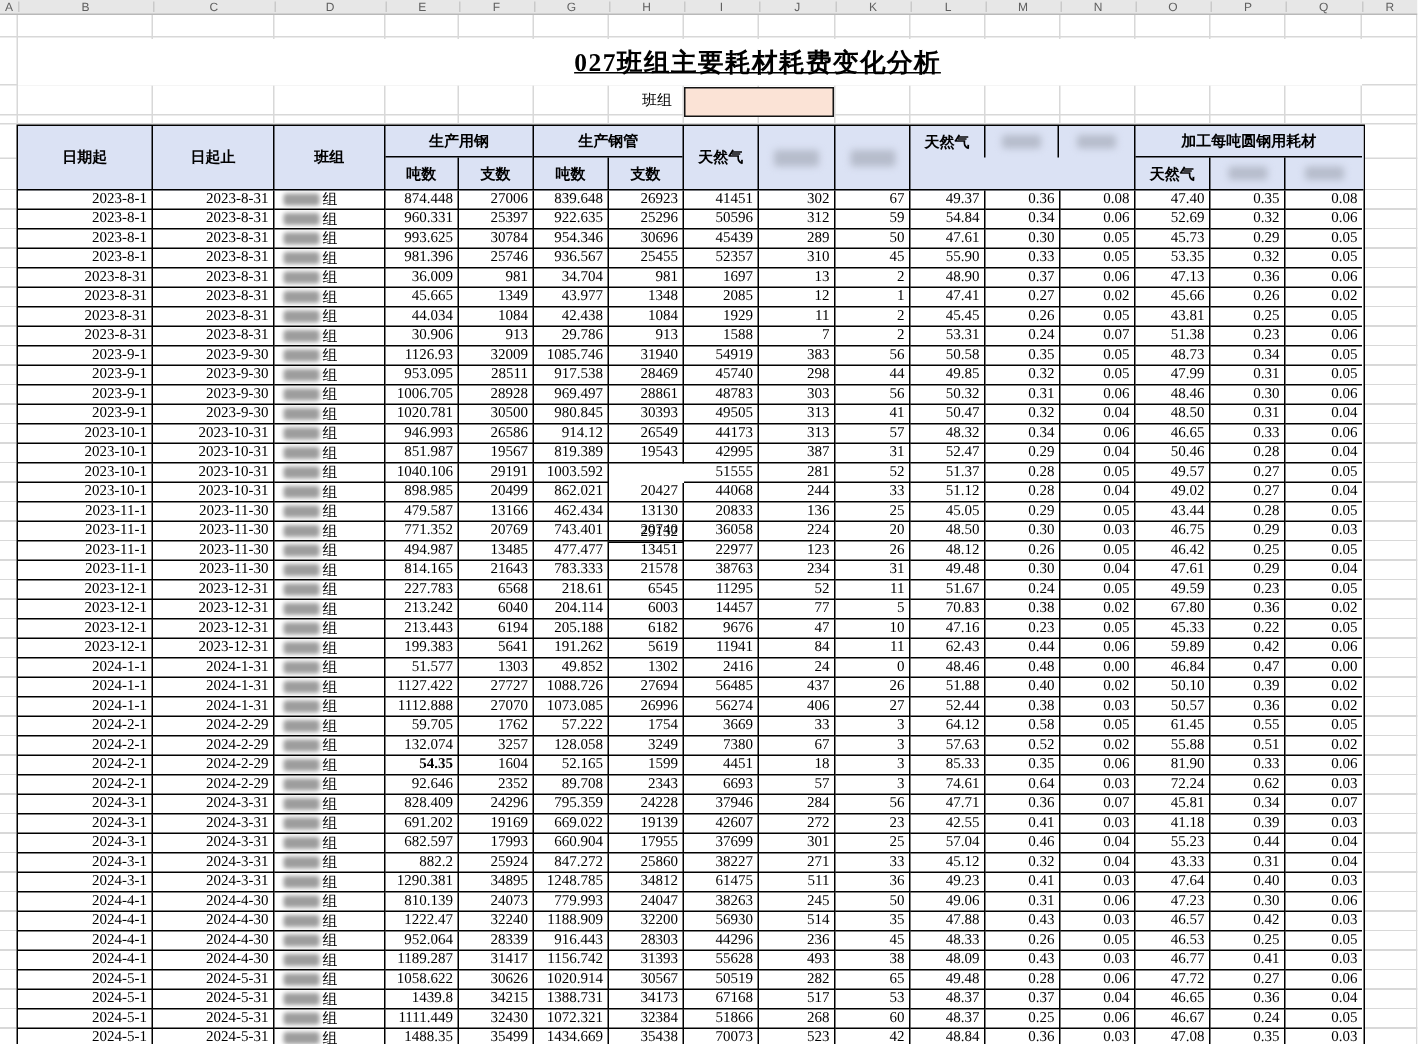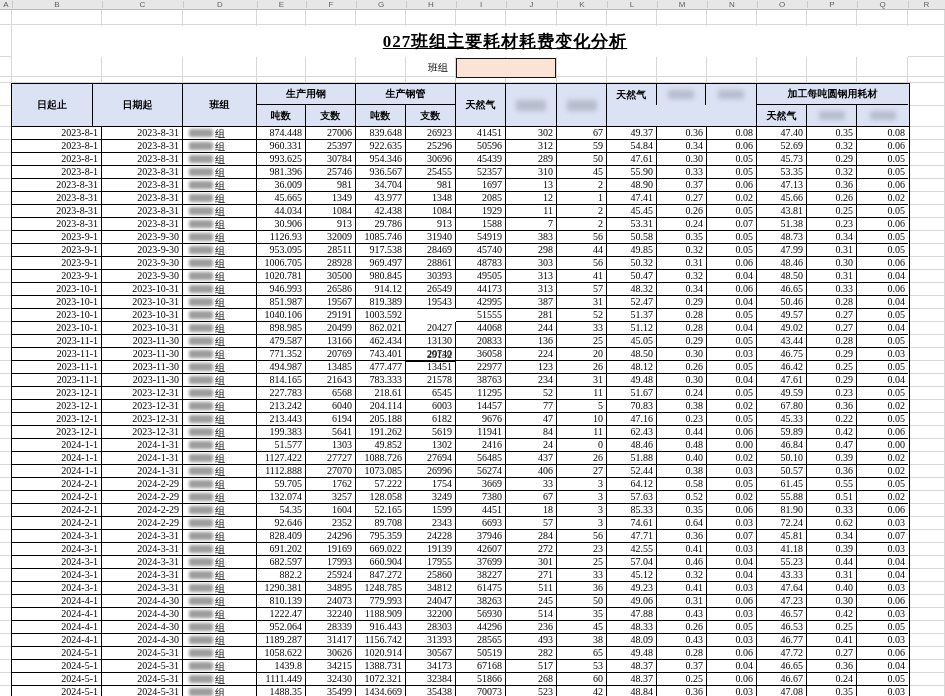--- a/index.html
+++ b/index.html
@@ -131,25 +131,25 @@
 <div class="edge-v"></div>
 
 <div class="title-merge"></div>
 <div class="sheet-title">027班组主要耗材耗费变化分析</div>
 
 <div class="filter-label">班组</div>
 <div class="filter-input"></div>
 
 <div class="tbl">
   <div class="thead">
+    <div class="hcell" style="width:90px">
+        <span>日期起</span>
+      </div>
     <div class="hcell" style="width:81px">
         <span>日起止</span>
-      </div>
-    <div class="hcell" style="width:90px">
-        <span>日期起</span>
       </div>
     <div class="hcell" style="width:74px">
         <span>班组</span>
       </div>
 
     <div class="hgroup" style="width:99px">
       <div class="gtop">
           <span>生产用钢</span>
         </div>
       <div class="gsub">
@@ -827,21 +827,21 @@
         <div class="tcell num" style="width: 50px;">0.51</div>
         <div class="tcell last num" style="width: 51px;">0.02</div>
       </div>
       <div class="trow">
         <div class="tcell num" style="width: 90px;">2024-2-1</div>
         <div class="tcell num" style="width: 81px;">2024-2-29</div>
         <div class="tcell team" style="width: 74px;">
           <span class="blob teamblob"></span>
           <span>组</span>
         </div>
-        <div class="tcell num" style="width: 49px;">54.35</div>
+        <div class="tcell num" style="width: 49px; font-weight: bold;">54.35</div>
         <div class="tcell num" style="width: 50px;">1604</div>
         <div class="tcell num" style="width: 50px;">52.165</div>
         <div class="tcell num" style="width: 50px;">1599</div>
         <div class="tcell num" style="width: 50px;">4451</div>
         <div class="tcell num" style="width: 51px;">18</div>
         <div class="tcell num" style="width: 50px;">3</div>
         <div class="tcell num" style="width: 50px;">85.33</div>
         <div class="tcell num" style="width: 50px;">0.35</div>
         <div class="tcell num" style="width: 50px;">0.06</div>
         <div class="tcell num" style="width: 50px;">81.90</div>
@@ -1041,21 +1041,21 @@
         <div class="tcell num" style="width: 90px;">2024-4-1</div>
         <div class="tcell num" style="width: 81px;">2024-4-30</div>
         <div class="tcell team" style="width: 74px;">
           <span class="blob teamblob"></span>
           <span>组</span>
         </div>
         <div class="tcell num" style="width: 49px;">1189.287</div>
         <div class="tcell num" style="width: 50px;">31417</div>
         <div class="tcell num" style="width: 50px;">1156.742</div>
         <div class="tcell num" style="width: 50px;">31393</div>
-        <div class="tcell num" style="width: 50px;">28565</div>
+        <div class="tcell num" style="width: 50px;">55628</div>
         <div class="tcell num" style="width: 51px;">493</div>
         <div class="tcell num" style="width: 50px;">38</div>
         <div class="tcell num" style="width: 50px;">48.09</div>
         <div class="tcell num" style="width: 50px;">0.43</div>
         <div class="tcell num" style="width: 50px;">0.03</div>
         <div class="tcell num" style="width: 50px;">46.77</div>
         <div class="tcell num" style="width: 50px;">0.41</div>
         <div class="tcell last num" style="width: 51px;">0.03</div>
       </div>
       <div class="trow">

